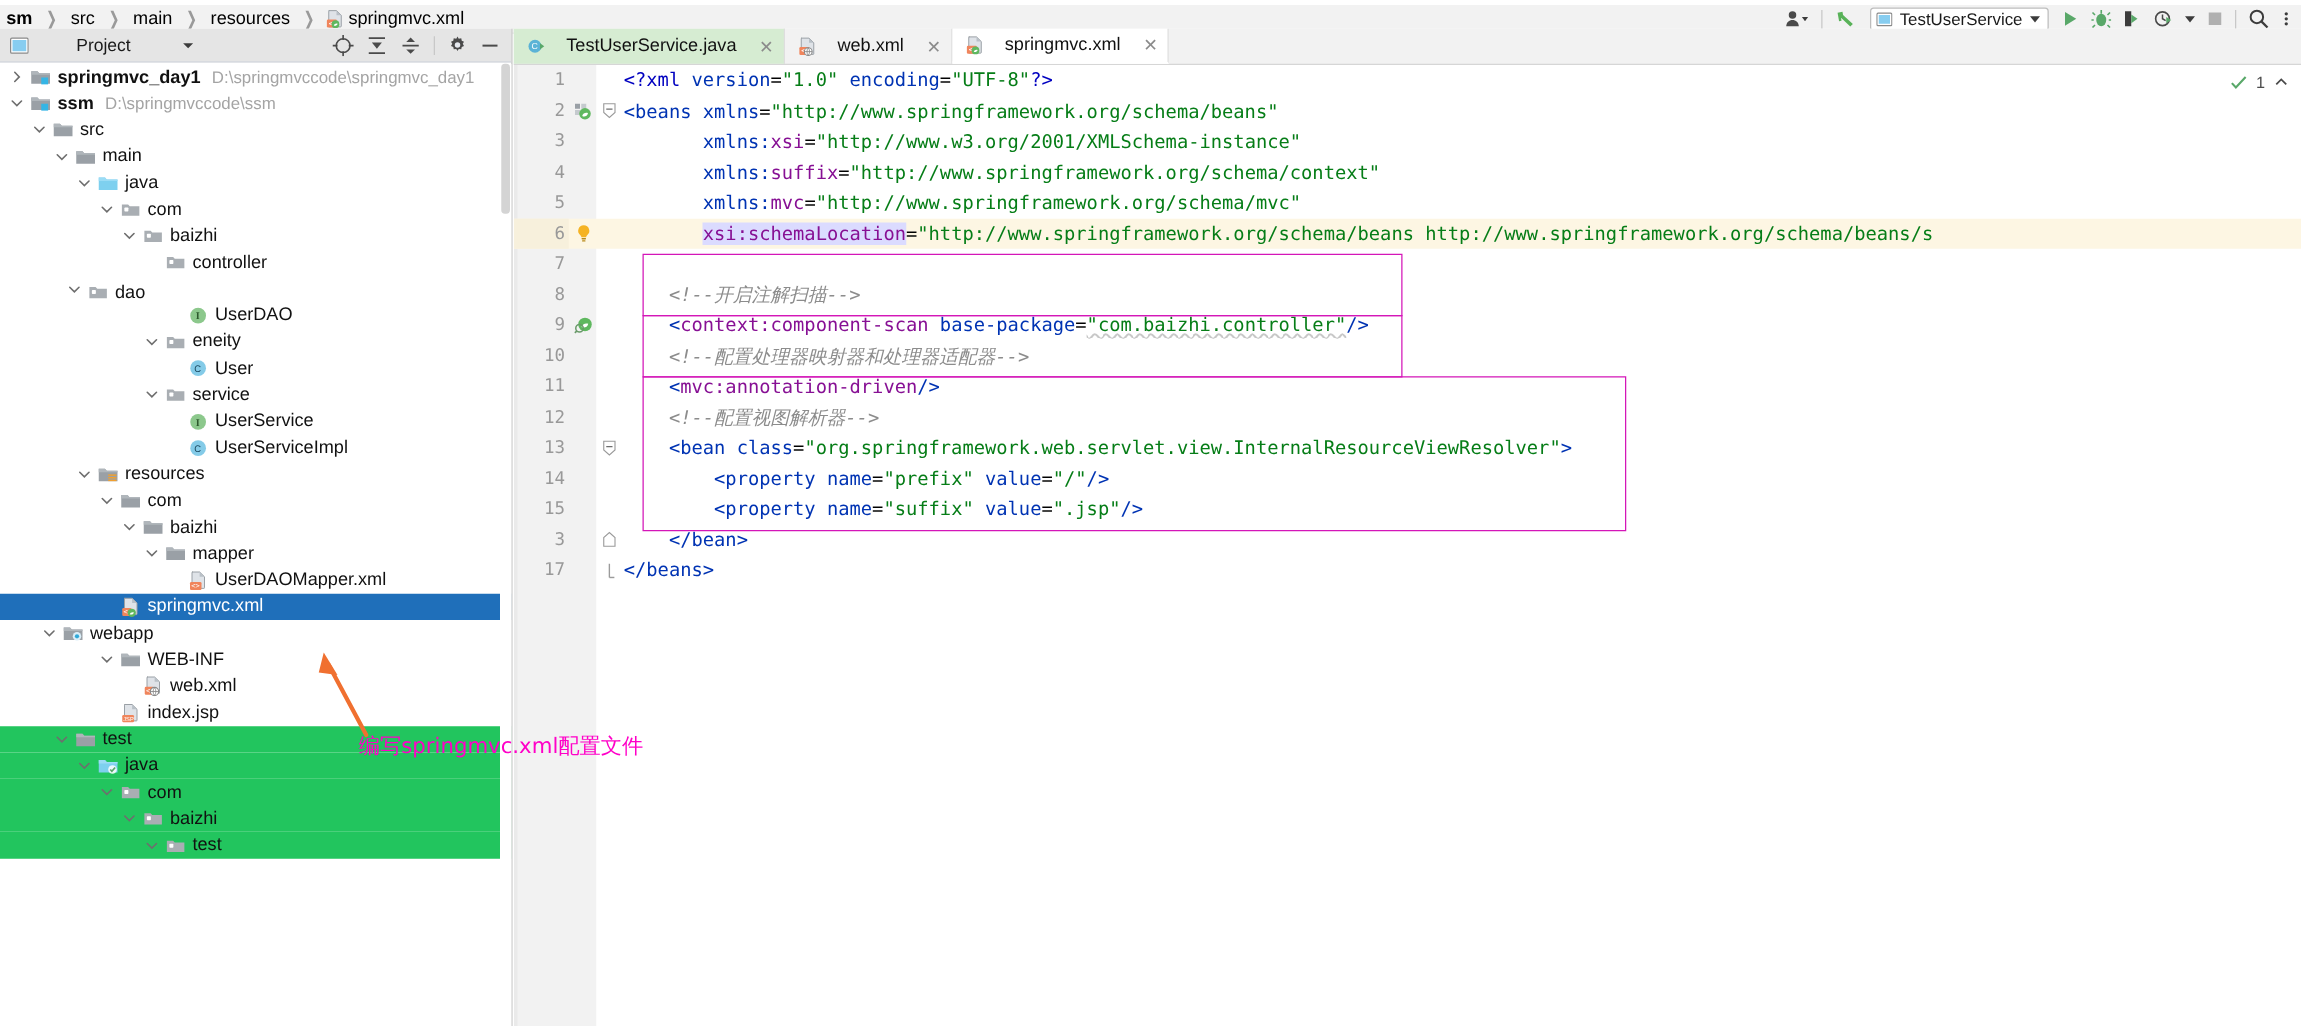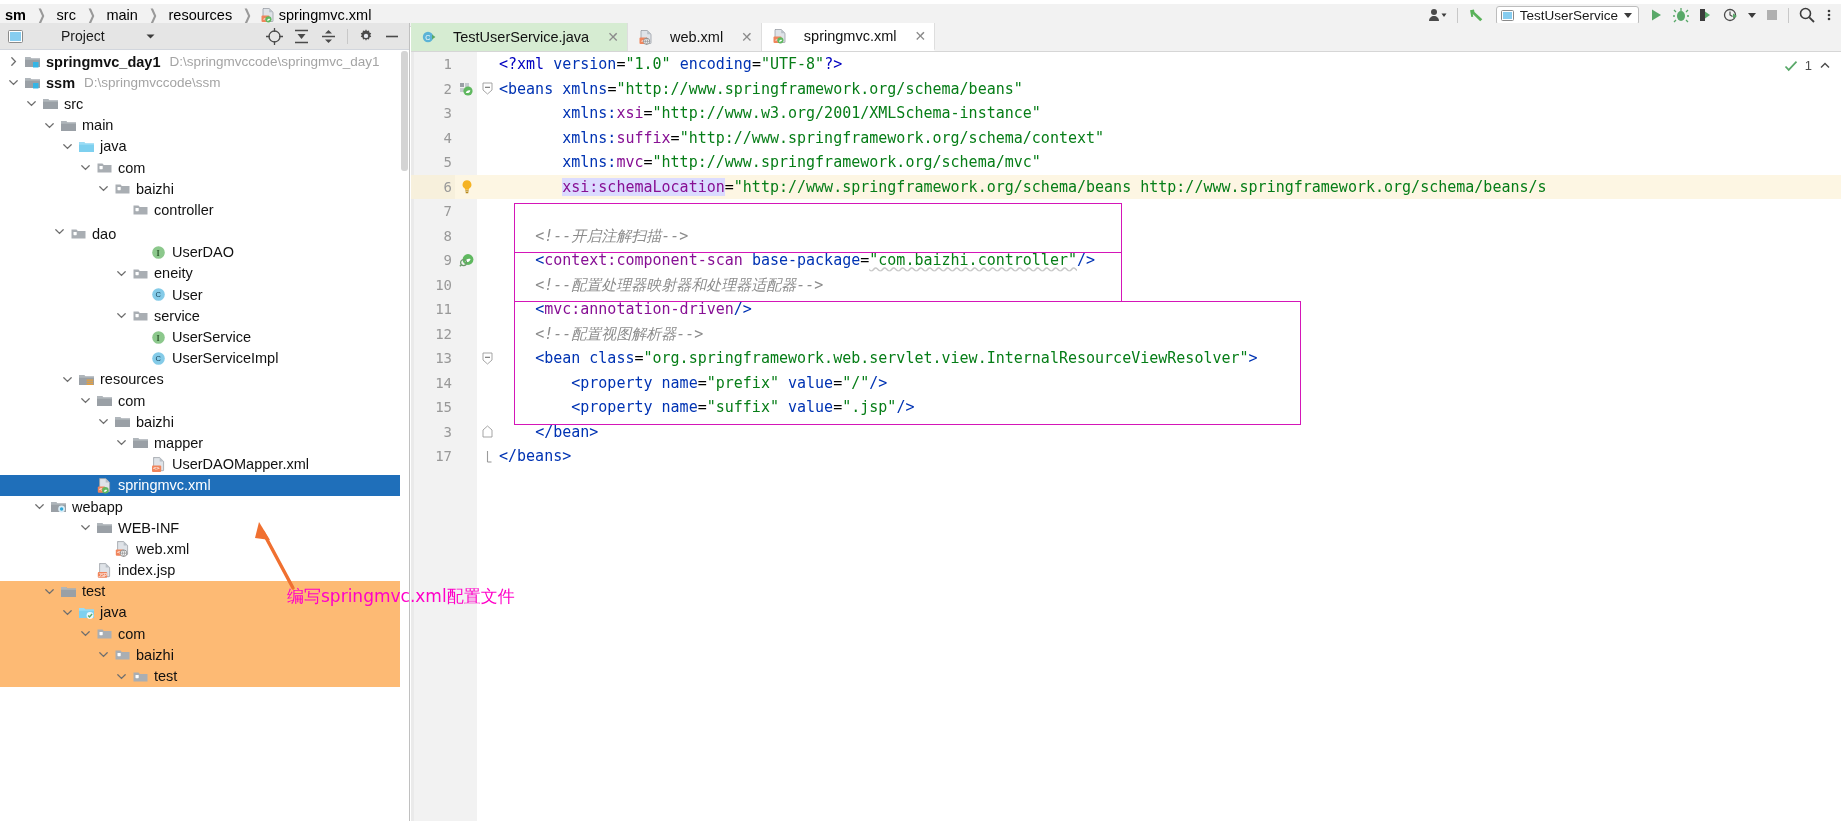--- a/index.html
+++ b/index.html
@@ -49,21 +49,21 @@
   }
   .tw-title { font-size: 14px; color: #1a1a1a; margin-left: 6px; }
   .tw-actions { margin-left: auto; display: flex; align-items: center; gap: 10px; padding-right: 4px; }
 
   .tree { position: absolute; top: 28px; left: 0; right: 0; bottom: 0; overflow: hidden; background: #fff; }
   .trow {
     display: flex; align-items: center; height: 21.2px; white-space: nowrap;
     font-size: 14.5px; color: #111; padding-left: 0;
   }
   .trow.sel { background: #1f6fba; color: #ffffff; }
-  .trow.greenbg { background: #fdba74; }
+  .trow.greenbg { background: #22c55e; }
   .twist { width: 15px; height: 21px; display: flex; align-items: center; justify-content: center; flex: 0 0 15px; }
   .twist svg { display: block; }
   .tlabel { margin-left: 5px; }
   .tlabel.bold { font-weight: bold; }
   .tpath { margin-left: 9px; color: #a4a4a4; font-size: 13.5px; }
 
   
   .editor-wrap { position: absolute; left: 411px; top: 23px; right: 0; bottom: 0; background: #fff; }
   .tabbar { height: 29px; background: #f2f2f2; display: flex; align-items: stretch; border-bottom: 1px solid #d6d6d6; }
   .tab {

